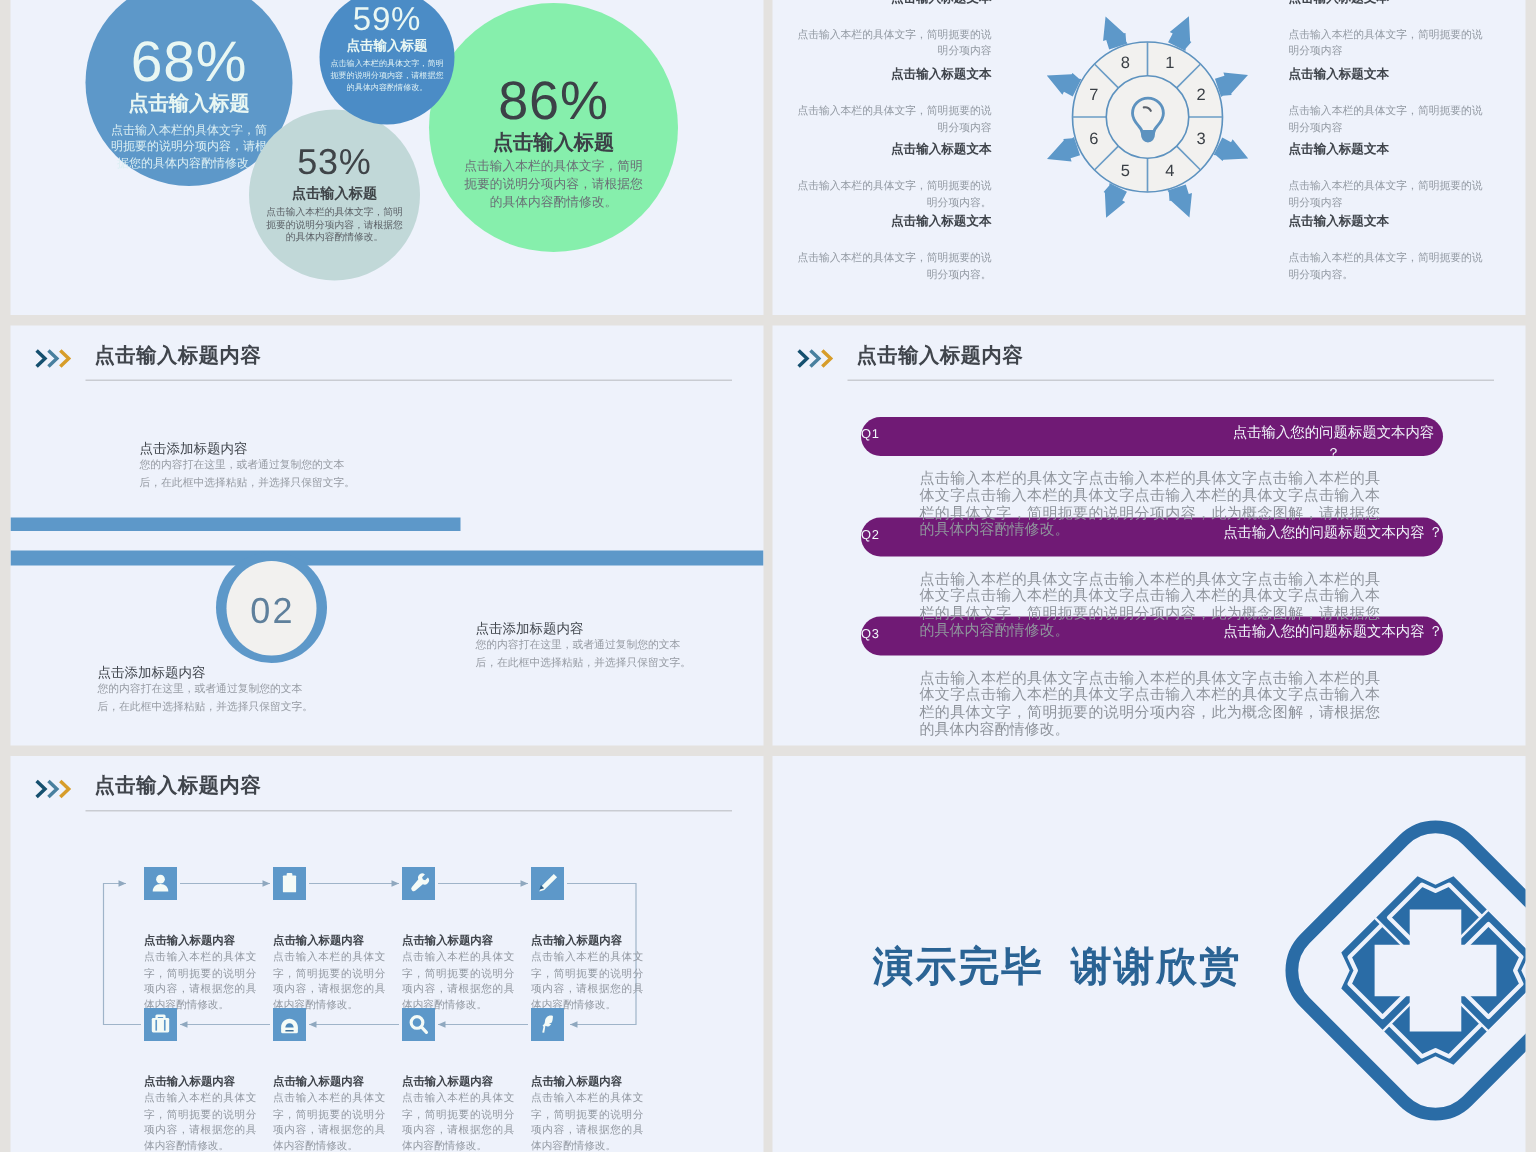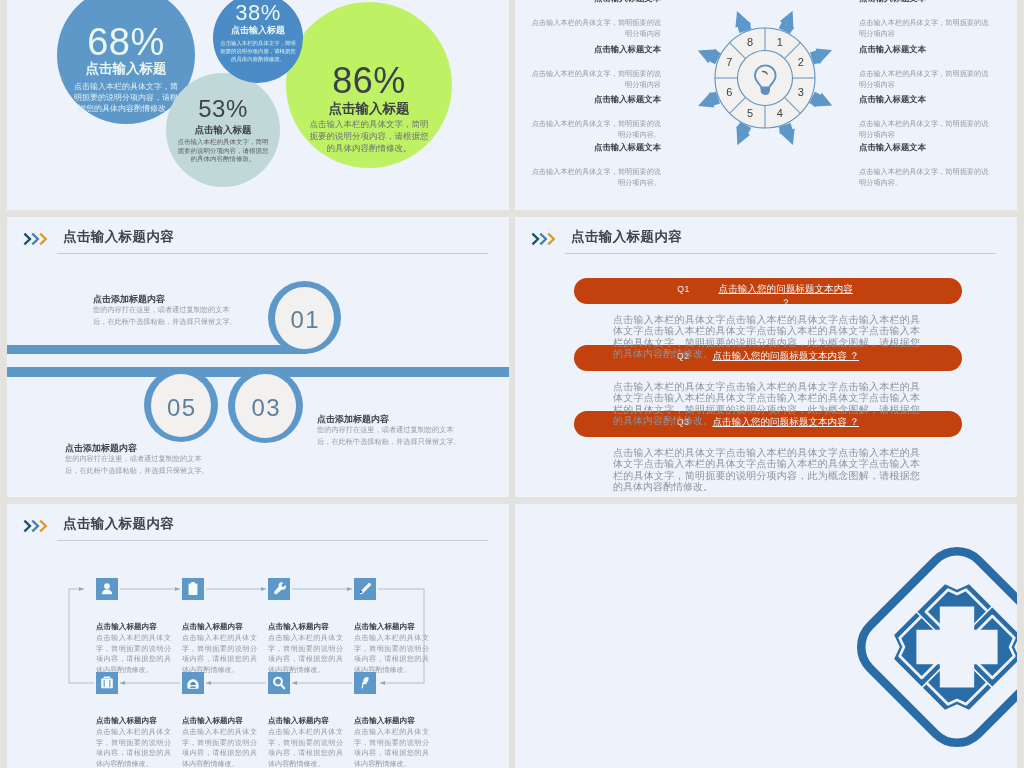--- a/index.html
+++ b/index.html
@@ -25,21 +25,21 @@
   .pc1 .pc-title{font-size:13.5px;line-height:18px;margin-top:1px;}
   .pc1 .pc-body{font-size:8px;line-height:11px;width:104px;margin-top:3px;color:#dceff3;}
   .pc2{z-index:3;left:206px;top:63px;width:90px;height:90px;background:#4b8cc6;color:#e9f7f3;padding-top:10px;}
   .pc2 .pc-val{font-size:22px;line-height:20px;}
   .pc2 .pc-title{font-size:9px;line-height:12px;margin-top:1px;}
   .pc2 .pc-body{font-size:5.4px;line-height:8px;width:76px;margin-top:3px;color:#dceff3;}
   .pc3{z-index:3;left:159px;top:143px;width:114px;height:114px;background:#c1d8d8;color:#3f4448;padding-top:25px;}
   .pc3 .pc-val{font-size:24px;line-height:22px;}
   .pc3 .pc-title{font-size:9.5px;line-height:13px;margin-top:3px;}
   .pc3 .pc-body{font-size:6.5px;line-height:8.5px;width:94px;margin-top:2px;color:#5c6167;}
-  .pc4{z-index:2;left:279px;top:72px;width:166px;height:166px;background:#bef264;color:#3c4147;padding-top:49px;justify-content:center;}
+  .pc4{z-index:2;left:279px;top:72px;width:166px;height:166px;background:#86efac;color:#3c4147;padding-top:49px;}
   .pc4 .pc-val{font-size:36px;line-height:32px;}
   .pc4 .pc-title{font-size:13.5px;line-height:18px;margin-top:3px;}
   .pc4 .pc-body{font-size:8.5px;line-height:12px;width:124px;margin-top:0px;color:#6a6f76;}
 
   
   .wheel{position:absolute;left:170px;top:68px;width:160px;height:160px;}
   .segnum{font-size:11px;fill:#3a3f45;text-anchor:middle;dominant-baseline:middle;
           font-family:"Liberation Sans",sans-serif;}
   .w-labels{position:absolute;left:0;top:0;width:502px;height:280px;}
   .wlab{position:absolute;width:132px;}
@@ -63,34 +63,34 @@
           display:flex;align-items:center;justify-content:center;}
   .s3ring span{display:flex;align-items:center;justify-content:center;
           border-radius:50%;background:#f2f1ef;color:#5f809c;font-size:24px;font-weight:300;letter-spacing:1.5px;padding-left:1.5px;padding-top:5px;}
   .r1{left:261px;top:64px;width:73px;height:73px;z-index:2;}
   .r1 span{width:57px;height:57px;}
   .r2{left:137px;top:151px;width:74px;height:74px;z-index:2;}
   .r2 span{width:58px;height:58px;}
   .r3{left:221px;top:151px;width:75px;height:75px;z-index:2;}
   .r3 span{width:59px;height:59px;}
   .s3txt{position:absolute;}
-  .s3txt .s3t{font-size:9px;font-weight:700;color:#3f444b;line-height:13px;}
+  .s3txt .s3t{font-size:9px;font-weight:400;color:#3f444b;line-height:13px;}
   .s3txt .s3b{font-size:7.2px;color:#969ba3;line-height:12.2px;margin-top:-2px;}
   .t1{left:86px;top:76px;width:146px;}
   .t2{left:58px;top:225px;width:146px;}
   .t3{left:310px;top:196px;width:146px;}
 
   
   .qrow{position:absolute;left:0;width:502px;height:26px;}
   .q1{top:61px;z-index:3;} .q2{top:128px;z-index:2;} .q3{top:194px;z-index:1;}
   .qpill{position:absolute;z-index:1;left:59px;width:388px;height:26px;border-radius:13px;
-         background:#c2410c;color:#f1f7fb;display:flex;align-items:flex-start;
-         justify-content:center;box-sizing:border-box;padding-top:4px;}
+         background:#701a75;color:#f1f7fb;display:flex;align-items:flex-start;
+         justify-content:space-between;box-sizing:border-box;padding-top:4px;}
   .qpill .qtag{font-size:8.6px;letter-spacing:.5px;line-height:14px;margin-right:23px;}
-  .qpill .qttl{font-size:9.6px;line-height:14px;text-align:center;text-decoration:underline;}
+  .qpill .qttl{font-size:9.6px;line-height:14px;text-align:center;}
   .qrow.q1 .qttl{width:146px;flex:0 0 auto;}
   .qbody{position:absolute;left:98px;top:36px;width:307px;font-size:10px;
          line-height:11.4px;color:#8f949c;text-align:justify;}
 
   
   .flowlines{position:absolute;left:0;top:0;width:502px;height:280px;}
   .flowgrid{position:absolute;left:0;top:0;width:502px;height:280px;}
   .fitem{position:absolute;width:86px;}
   .fico{width:22px;height:22px;background:#5d98c9;display:block;}
   .fitem .ft{font-size:7.6px;font-weight:700;color:#3f444b;line-height:11px;margin-top:21px;}
@@ -115,21 +115,21 @@
       <div class="pc-val">86%</div>
       <div class="pc-title">点击输入标题</div>
       <div class="pc-body">点击输入本栏的具体文字，简明扼要的说明分项内容，请根据您的具体内容酌情修改。</div>
     </div>
     <div class="pcircle pc3">
       <div class="pc-val">53%</div>
       <div class="pc-title">点击输入标题</div>
       <div class="pc-body">点击输入本栏的具体文字，简明扼要的说明分项内容，请根据您的具体内容酌情修改。</div>
     </div>
     <div class="pcircle pc2">
-      <div class="pc-val">38%</div>
+      <div class="pc-val">59%</div>
       <div class="pc-title">点击输入标题</div>
       <div class="pc-body">点击输入本栏的具体文字，简明扼要的说明分项内容，请根据您的具体内容酌情修改。</div>
     </div>
   </div>
   <div class="slide s2">
     <svg class="wheel" viewBox="0 0 160 160">
       <g fill="#5d98c9" id="arrowgrp">
           <path d="M72.6 -0.2 L58.1 -8.0 L57.9 -5.8 L51.3 -6.4 L50.4 6.5 L51.9 6.1 L57.4 7.9 L57.6 6.9 Z" transform="translate(80 80) rotate(22.5)"></path>
           <path d="M72.6 -0.2 L58.1 -8.0 L57.9 -5.8 L51.3 -6.4 L50.4 6.5 L51.9 6.1 L57.4 7.9 L57.6 6.9 Z" transform="translate(80 80) rotate(67.5)"></path>
           <path d="M72.6 -0.2 L58.1 -8.0 L57.9 -5.8 L51.3 -6.4 L50.4 6.5 L51.9 6.1 L57.4 7.9 L57.6 6.9 Z" transform="translate(80 80) rotate(112.5)"></path>
@@ -209,28 +209,22 @@
           <path d="M1.4 1.6 L7.0 7.0 L1.4 12.4" stroke="#15506f"></path>
           <path d="M9.3 1.6 L14.9 7.0 L9.3 12.4" stroke="#49809f"></path>
           <path d="M17.2 1.6 L22.8 7.0 L17.2 12.4" stroke="#d79d2a"></path>
         </g>
       </svg>
       <div class="htxt">点击输入标题内容</div>
       <div class="hline"></div>
     </div>
     <div class="s3bar s3bar1"></div>
     <div class="s3bar s3bar2"></div>
-    <div class="s3ring r1">
-        <span>01</span>
-      </div>
     <div class="s3ring r2">
-        <span>05</span>
-      </div>
-    <div class="s3ring r3">
-        <span>03</span>
+        <span>02</span>
       </div>
     <div class="s3txt t1">
       <div class="s3t">点击添加标题内容</div>
       <div class="s3b">您的内容打在这里，或者通过复制您的文本后，在此框中选择粘贴，并选择只保留文字。</div>
     </div>
     <div class="s3txt t2">
       <div class="s3t">点击添加标题内容</div>
       <div class="s3b">您的内容打在这里，或者通过复制您的文本后，在此框中选择粘贴，并选择只保留文字。</div>
     </div>
     <div class="s3txt t3">
@@ -382,20 +376,21 @@
       <span class="fico"><svg viewBox="0 0 22 22" width="22" height="22">
               <path d="M14.6 5.3c-1.4-0.6-3.2-0.2-4.3 1.0-0.8 0.9-0.9 1.8-1.0 2.7-0.1 0.8-0.2 1.3-0.7 1.8l-0.9 1.0 1.2 1.1 1.0-1.1c0.3 0.4 0.9 0.6 1.5 0.5 1.0-0.2 1.6-0.9 2.1-1.7l-1.6-0.1 2.0-0.9c0.4-0.9 0.6-1.9 0.7-3.4z" fill="#f4fbf7"></path>
               <path d="M8.5 11.8l-1.0 4.5 1.3 0.2 0.7-4.0z" fill="#f4fbf7"></path>
             </svg></span>
       <div class="ft">点击输入标题内容</div>
       <div class="fb">点击输入本栏的具体文字，简明扼要的说明分项内容，请根据您的具体内容酌情修改。</div>
     </div>
       </div>
   </div>
   <div class="slide s6">
+    <div class="thanks">演示完毕  谢谢欣赏</div>
     <svg class="medlogo" viewBox="0 0 250 250">
       <g id="medlogo-g">
           <rect x="48.5" y="48.5" width="153" height="153" rx="30" ry="30" transform="rotate(45 125 125)" fill="none" stroke="#2a6ca6" stroke-width="8.5"></rect>
           <g transform="rotate(0 125 125) translate(125 125)">
       <path d="M 0.00 -4.20
       L -39.50 35.30
       L -12.00 62.80
       L 0.00 57.20
       L 12.00 62.80
       L 39.50 35.30

